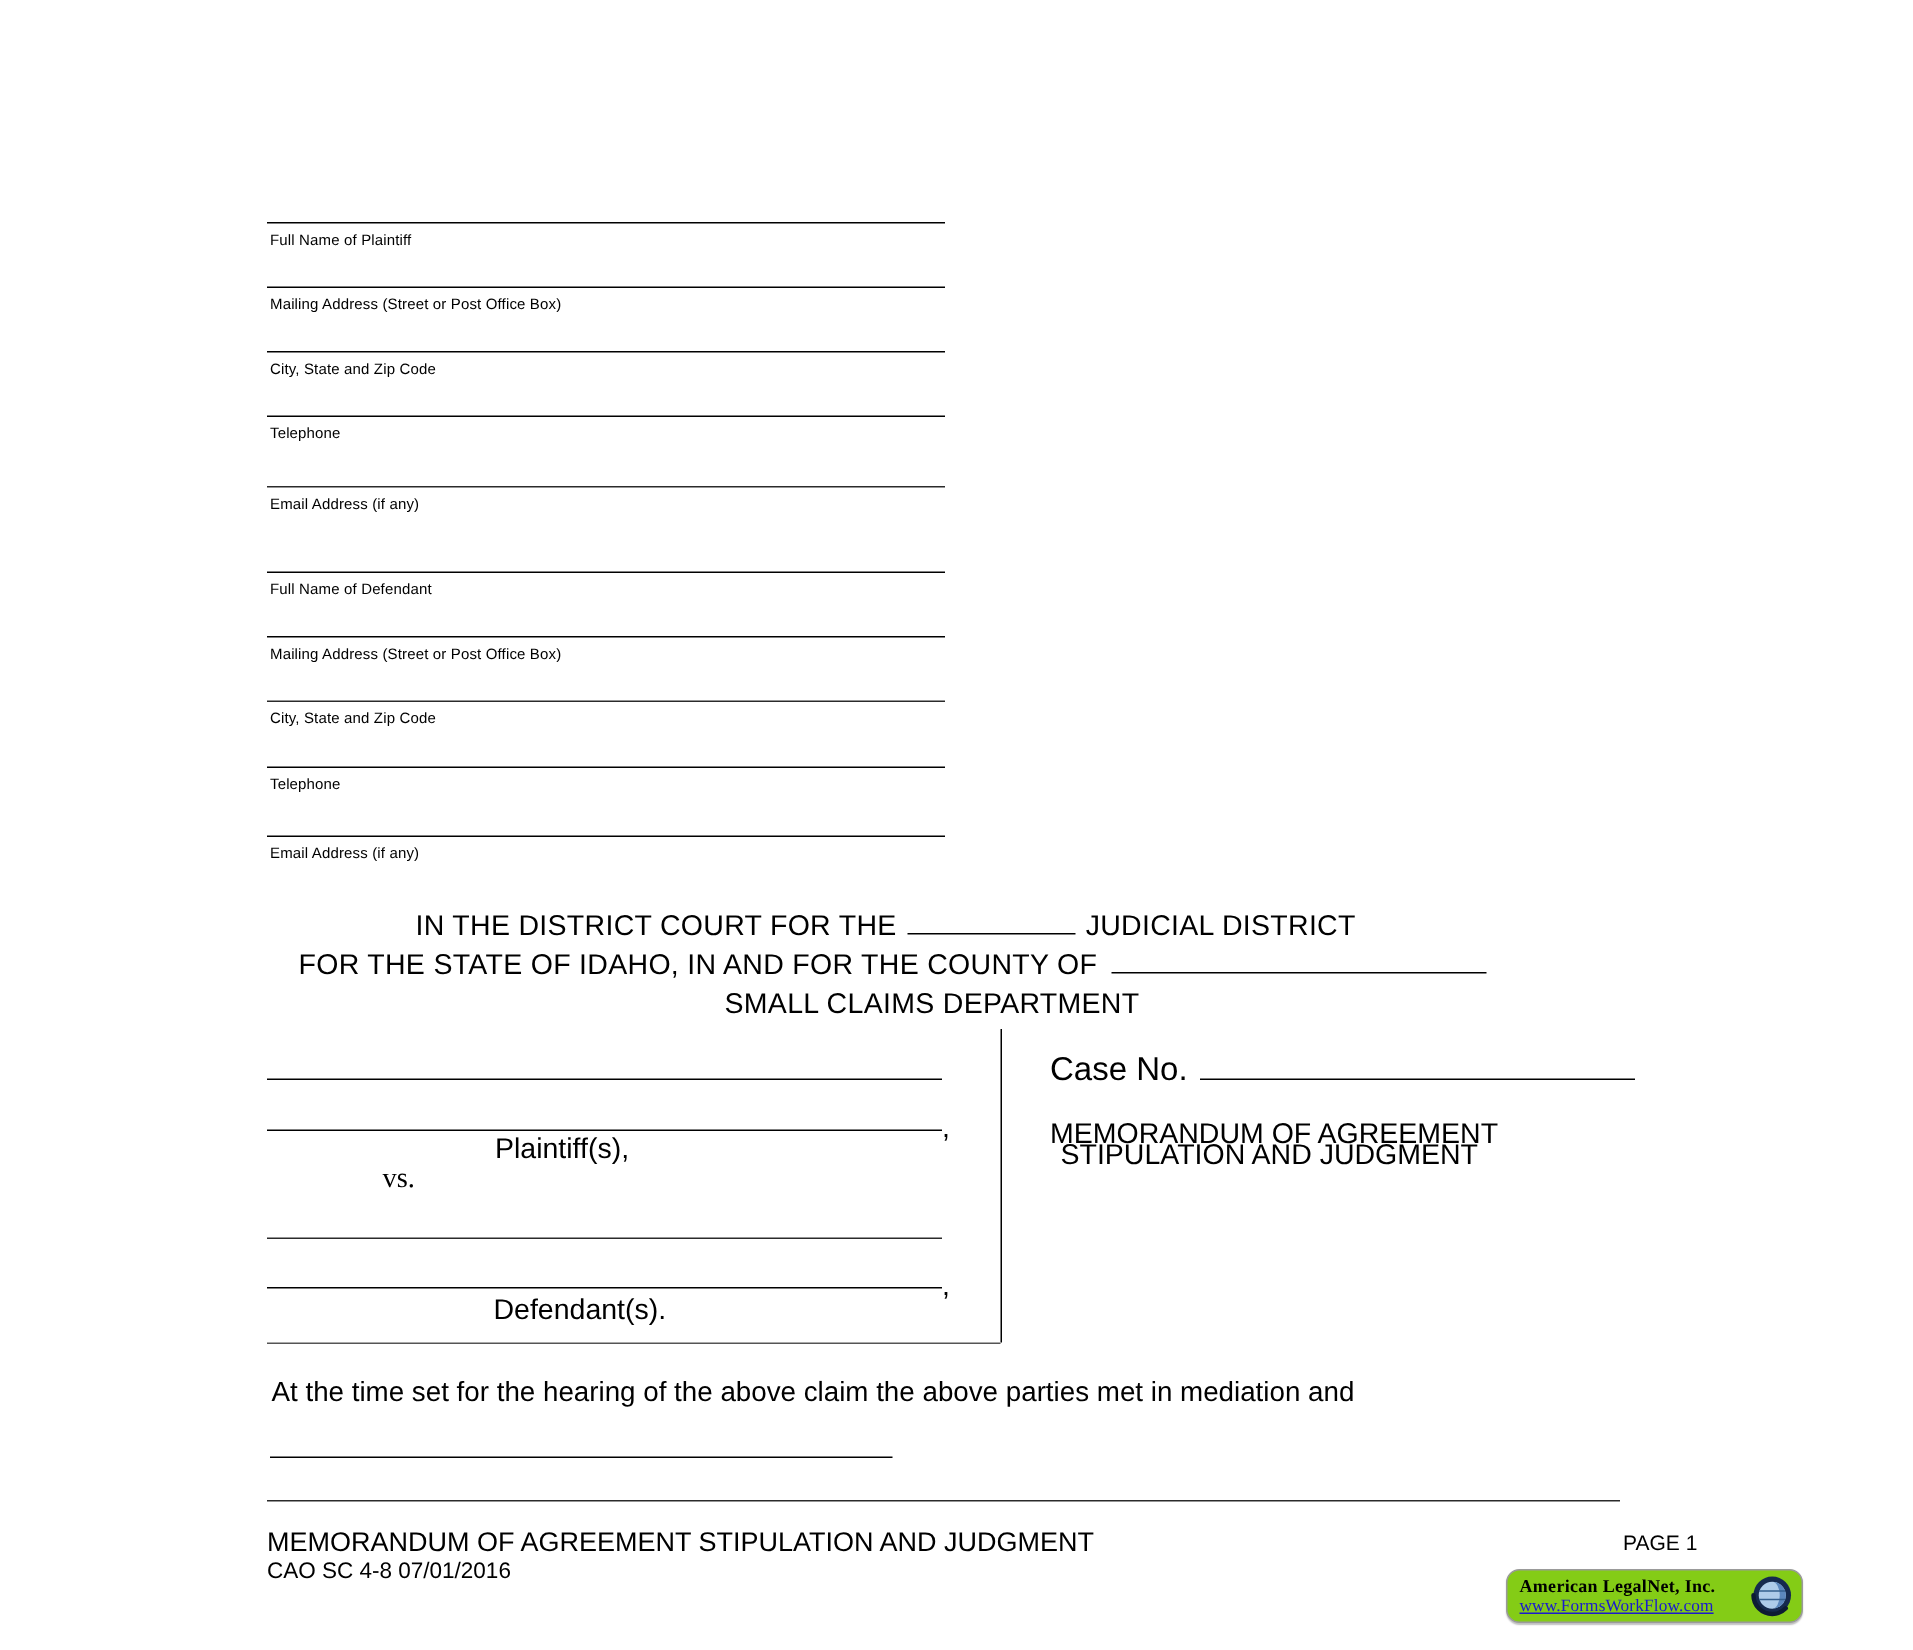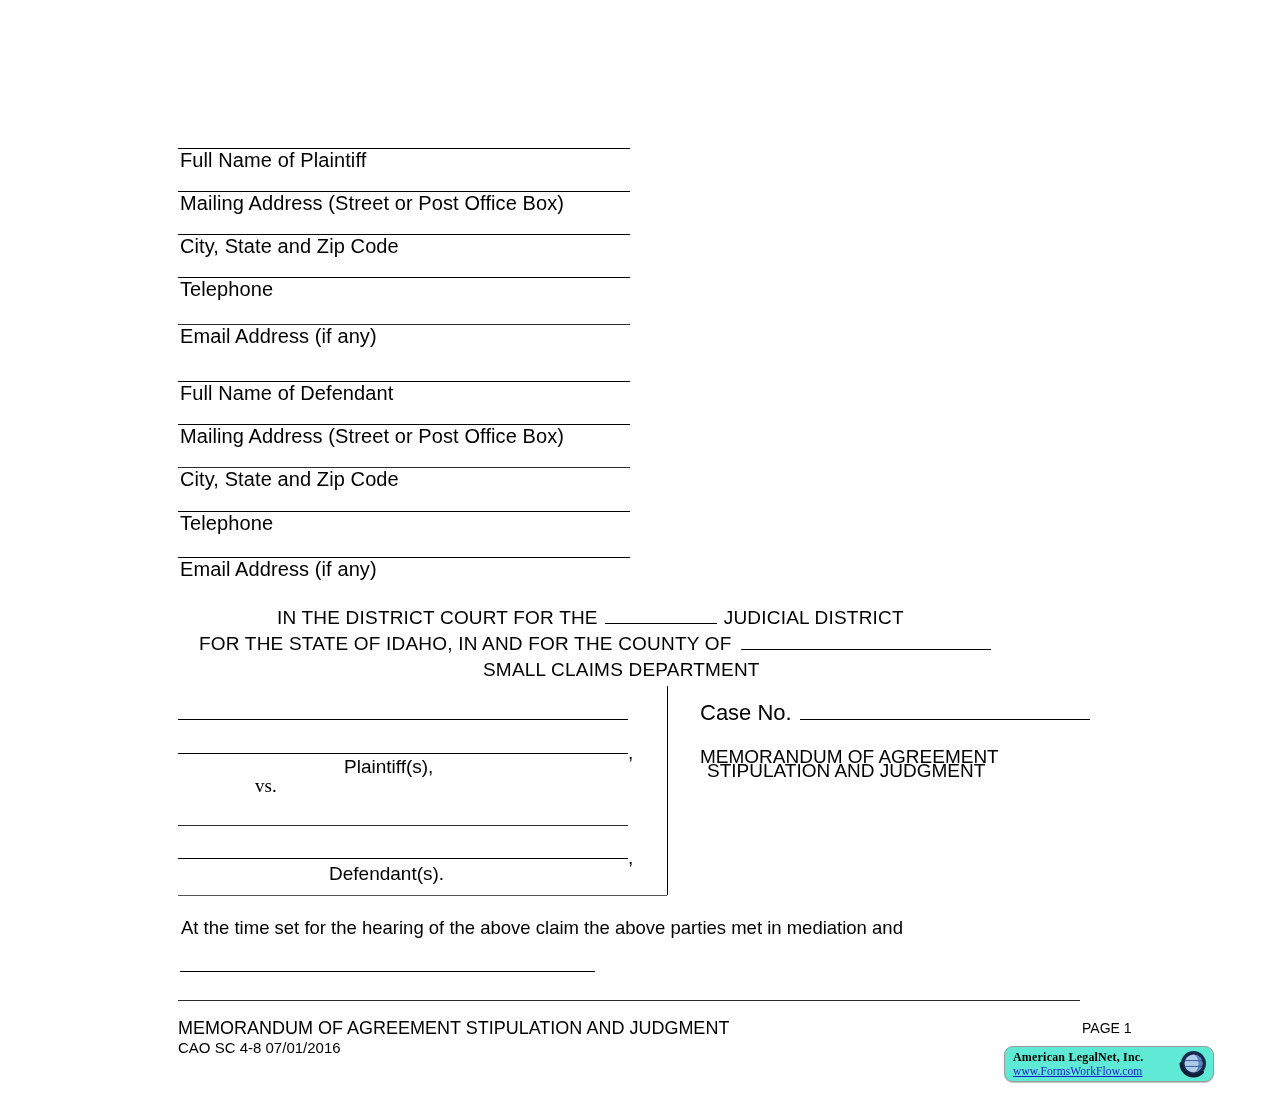--- a/index.html
+++ b/index.html
@@ -25,21 +25,21 @@
     border-bottom: 1.6px solid #000;
     height: 0;
   }
   .rule-soft {
     position: absolute;
     border-bottom: 1.6px solid #2b2b2b;
     height: 0;
   }
   .field-label {
     position: absolute;
-    font-size: 20px;
+    font-size: 10px;
     line-height: 17px;
     letter-spacing: 0.1px;
     white-space: nowrap;
   }
 
   
   .heading-line {
     position: absolute;
     font-size: 19px;
     line-height: 22px;
@@ -113,24 +113,23 @@
 
   
   .badge {
     position: absolute;
     left: 1004px;
     top: 1046px;
     width: 196px;
     height: 34px;
     border: 1px solid #9a9a9a;
     border-radius: 9px;
-    background: #5eead4;
+    background: #84cc16;
     box-shadow: 0 1px 1px rgba(0,0,0,0.25);
     overflow: hidden;
-    padding-left: 12px;
   }
   .badge-txt {
     position: absolute;
     left: 8px;
     top: 3px;
     width: 146px;
   }
   .badge-name {
     font-family: "Liberation Serif", serif;
     font-weight: bold;
@@ -201,21 +200,21 @@
   <div class="heading-line" style="left:199px; top:633px;">
     <span>FOR THE STATE OF IDAHO, IN AND FOR THE COUNTY OF</span><span style="display:inline-block; width:250px; border-bottom:1.6px solid #000; margin-left:9px; height:15px;"></span>
   </div>
 
   <div class="caption-divider" style="left:667px; top:686px; height:209px;"></div>
   <div class="caption-bottom" style="left:178px; top:895px; width:489px;"></div>
 
   <div class="rule" style="left:178px; top:719px; width:450px;"></div>
   <div class="rule" style="left:178px; top:753px; width:450px;"></div>
   <div class="caption-comma" style="left:628px; top:742px;">,</div>
-  <div class="caption-text" style="left:330px; top:756px;margin-left:14px;">Plaintiff(s),</div>
+  <div class="caption-text" style="left:330px; top:756px;">Plaintiff(s),</div>
   <div class="caption-text" style="left:255px; top:775px;font-family:Liberation Serif, serif;">vs.</div>
 
   <div class="rule-soft" style="left:178px; top:825px; width:450px;"></div>
   <div class="rule" style="left:178px; top:858px; width:450px;"></div>
   <div class="caption-comma" style="left:628px; top:847px;">,</div>
   <div class="caption-text" style="left:329px; top:863px;">Defendant(s).</div>
 
   <div class="case-no" style="left:700px; top:702px;">
     <span>Case No.</span><span style="display:inline-block; width:290px; border-bottom:1.6px solid #000; margin-left:8px; height:15px;"></span>
   </div>

